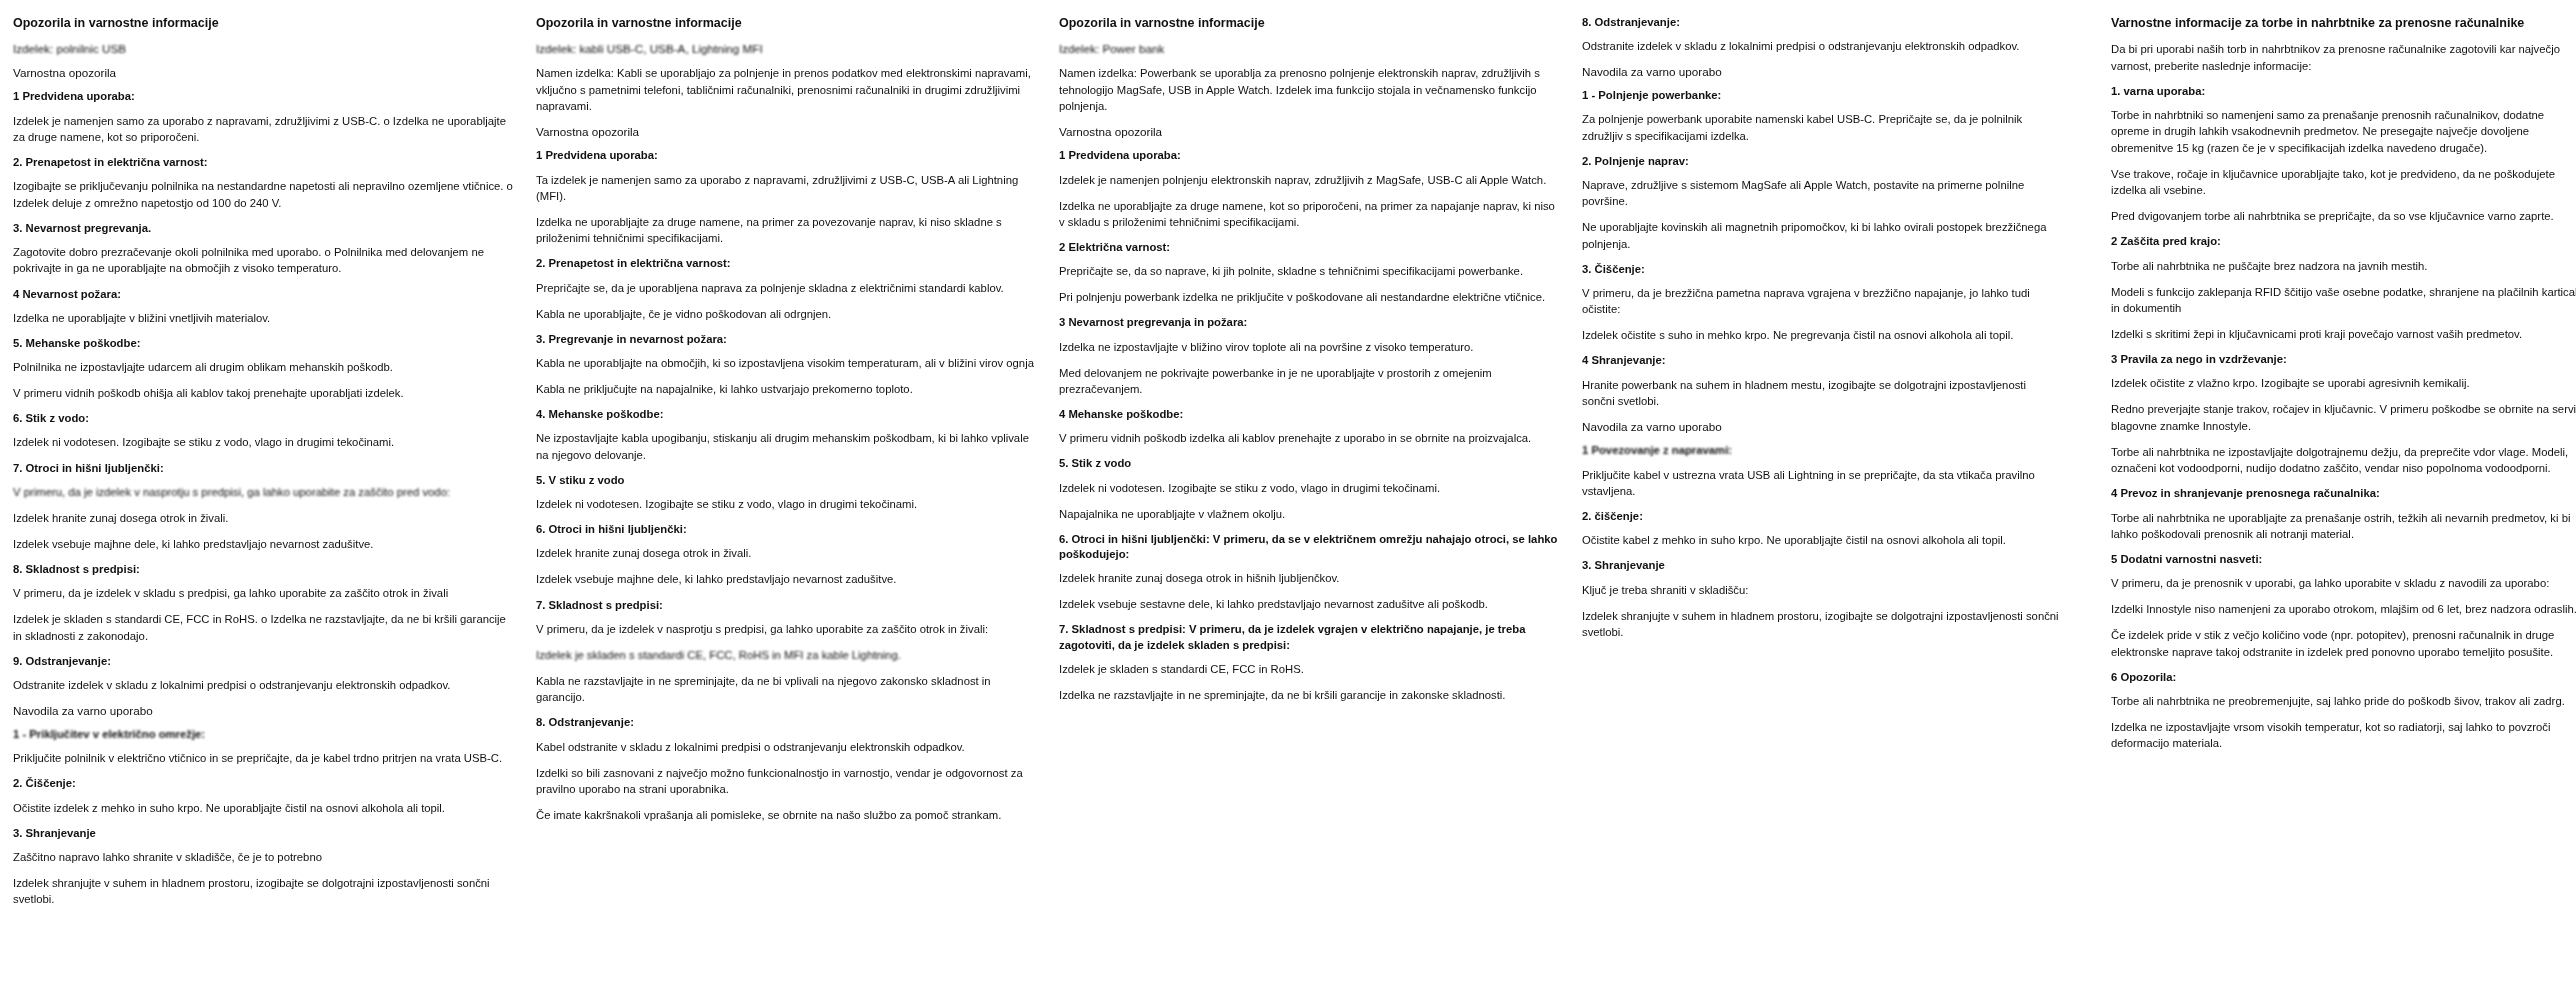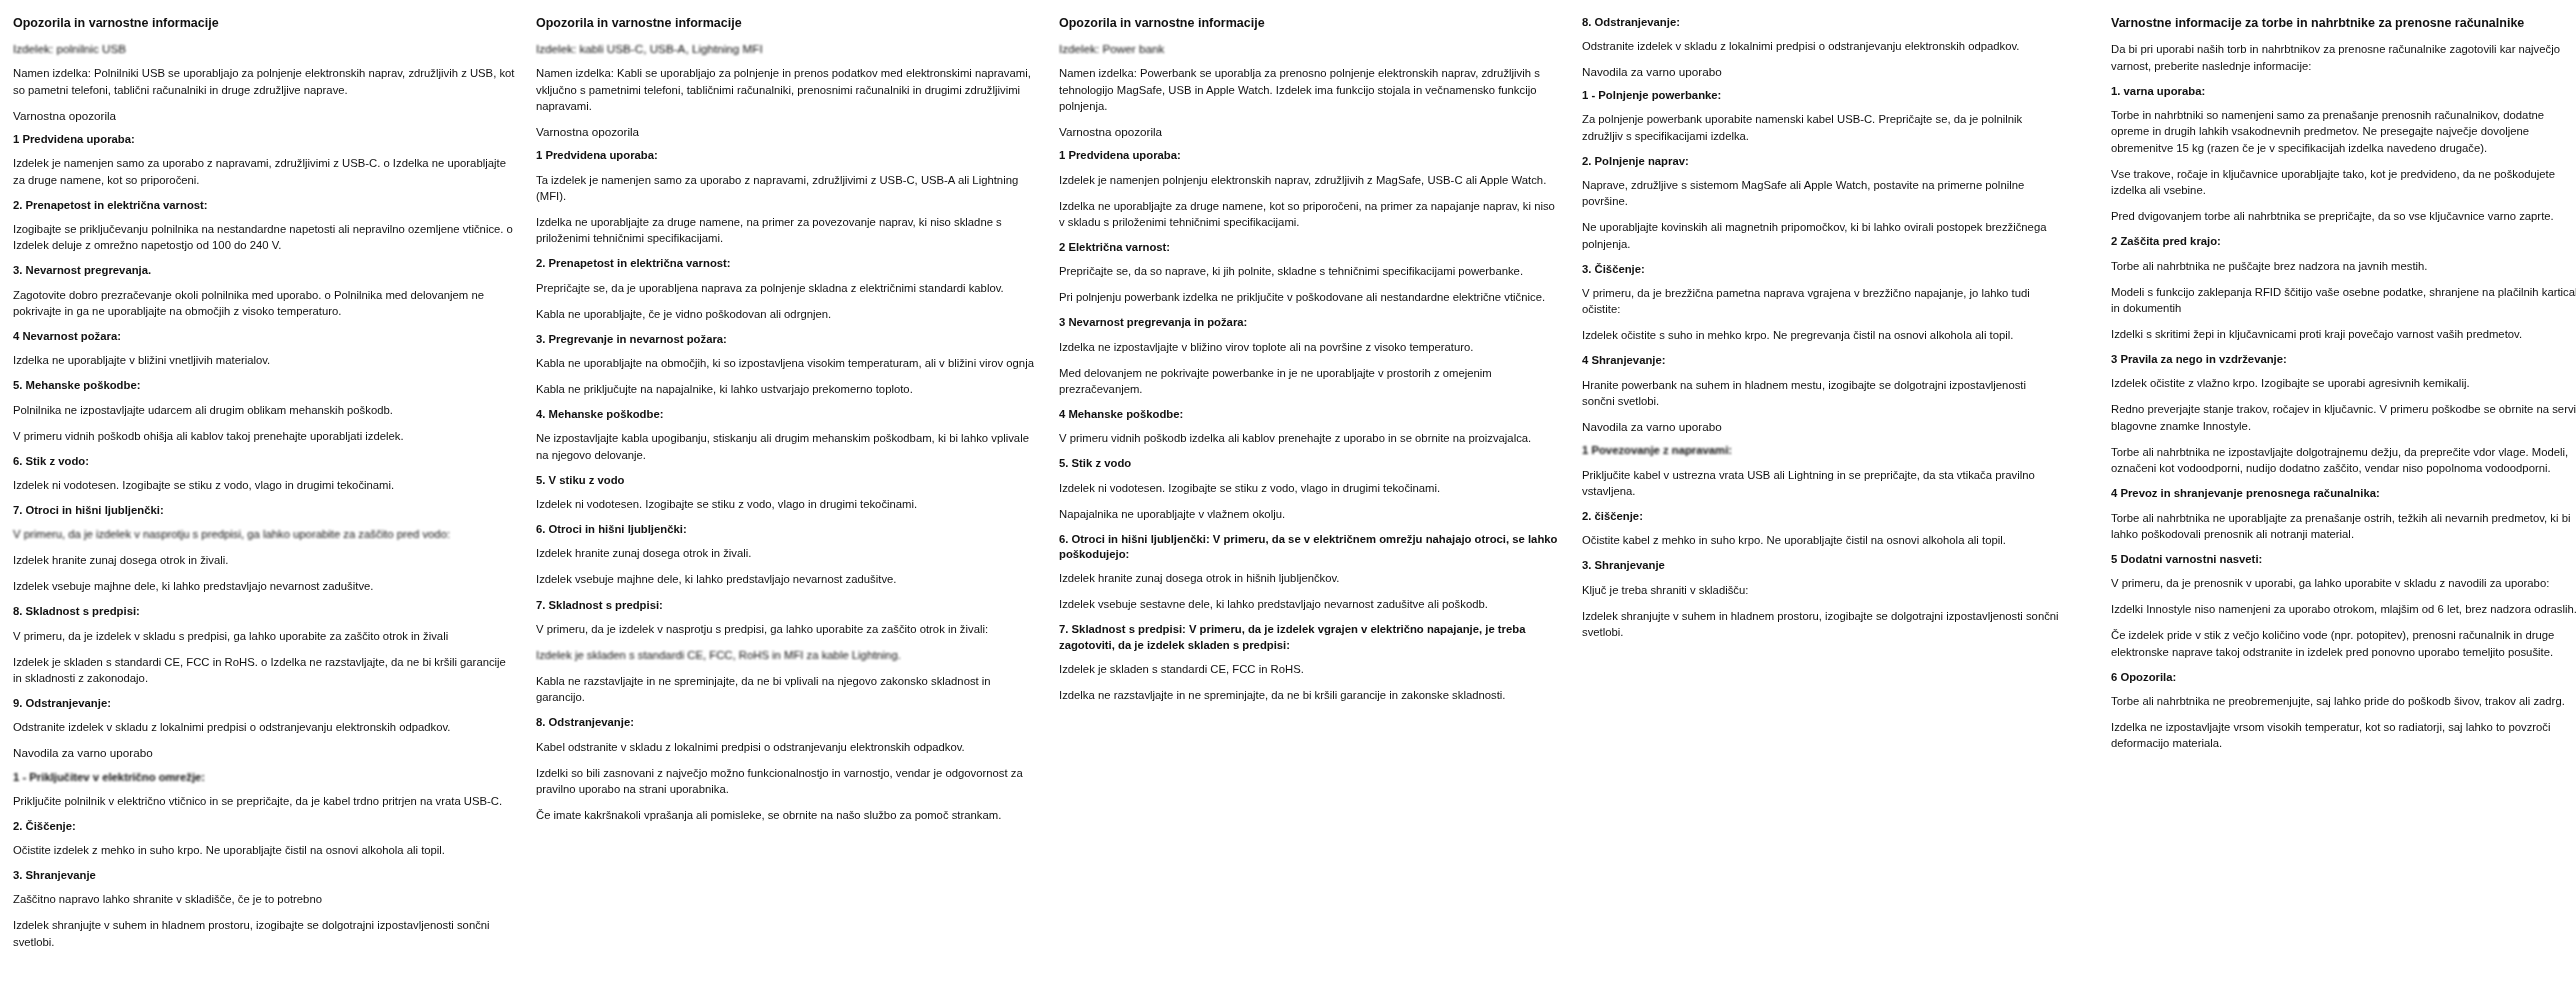--- a/index.html
+++ b/index.html
@@ -67,21 +67,20 @@
 </style>
 </head>
 <body>
 
 <div class="page">
 
   <div class="column col-1">
     <div class="h-main">Opozorila in varnostne informacije</div>
     <div class="h-sub blur">Izdelek: polnilnic USB</div>
 
-    <p>Namen izdelka: Polnilniki USB se uporabljajo za polnjenje elektronskih naprav, združljivih z USB, kot so pametni telefoni, tablični računalniki in druge združljive naprave.</p>
     <div class="h-sub">Varnostna opozorila</div>
     <div class="h-item">1 Predvidena uporaba:</div>
     <p>Izdelek je namenjen samo za uporabo z napravami, združljivimi z USB-C. o Izdelka ne uporabljajte za druge namene, kot so priporočeni.</p>
     <div class="h-item">2. Prenapetost in električna varnost:</div>
     <p>Izogibajte se priključevanju polnilnika na nestandardne napetosti ali nepravilno ozemljene vtičnice. o Izdelek deluje z omrežno napetostjo od 100 do 240 V.</p>
     <div class="h-item">3. Nevarnost pregrevanja.</div>
     <p>Zagotovite dobro prezračevanje okoli polnilnika med uporabo. o Polnilnika med delovanjem ne pokrivajte in ga ne uporabljajte na območjih z visoko temperaturo.</p>
     <div class="h-item">4 Nevarnost požara:</div>
     <p>Izdelka ne uporabljajte v bližini vnetljivih materialov.</p>
     <div class="h-item">5. Mehanske poškodbe:</div>

